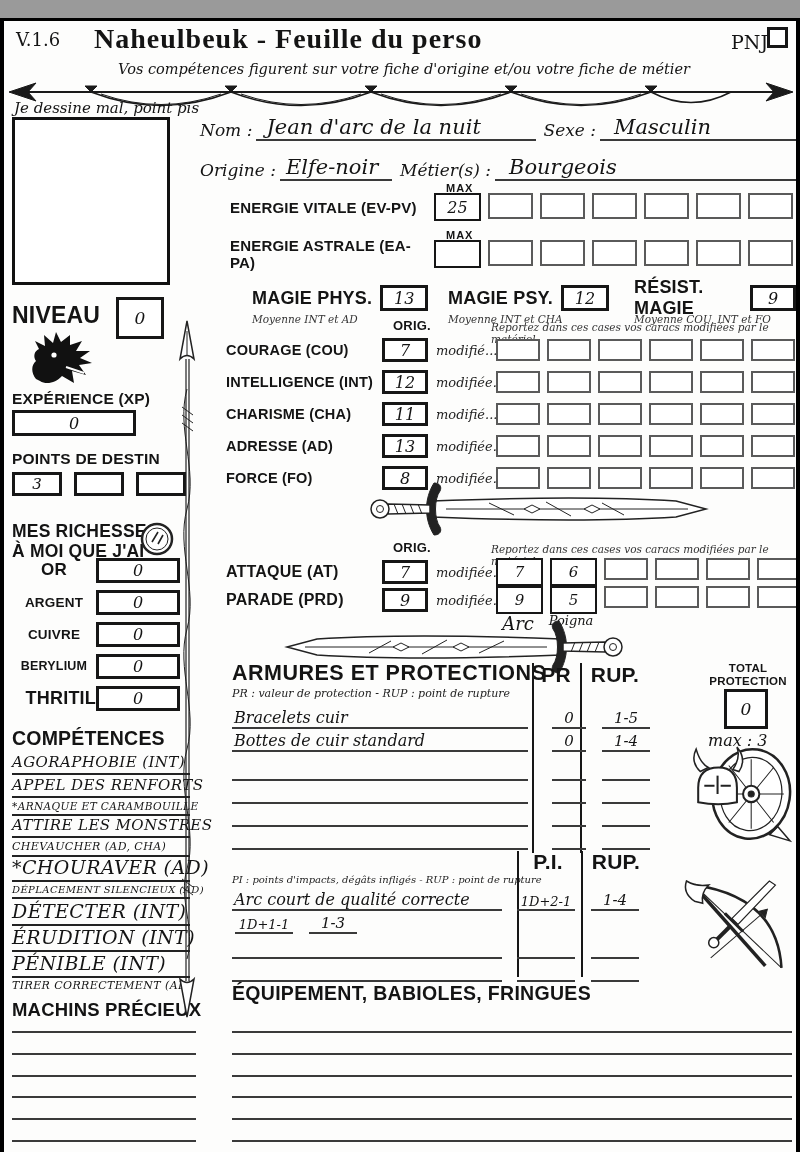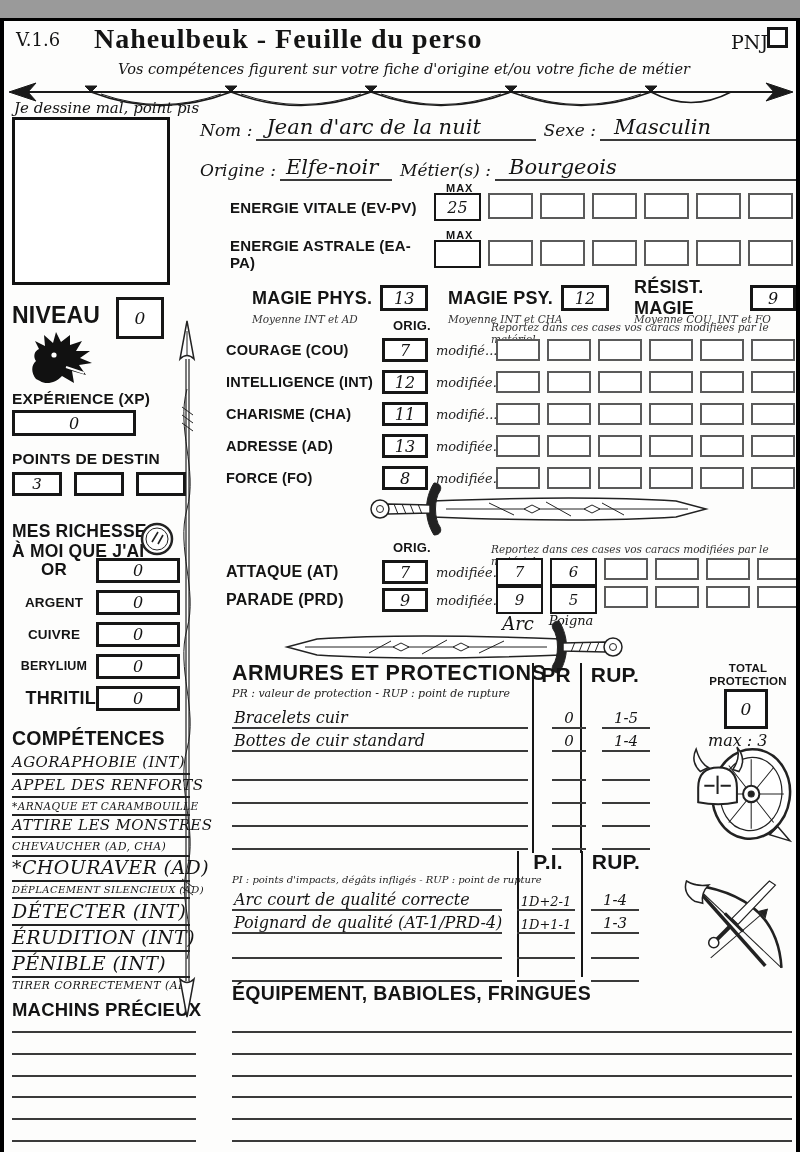--- a/index.html
+++ b/index.html
@@ -407,21 +407,20 @@
   <div class="abs vline" style="left:577px;top:830px;height:126px"></div>
   <div class="abs disp" style="left:515px;top:829px;width:58px;text-align:center;font-size:21px">P.I.</div>
   <div class="abs disp" style="left:581px;top:829px;width:62px;text-align:center;font-size:21px">RUP.</div>
 
   <div class="abs arow" style="left:228px;top:866px">
     <div class="uline hw bname">Arc court de qualité correcte</div>
     <div class="uline hw bpi">1D+2-1</div>
     <div class="uline hw avalr">1-4</div>
   </div>
   <div class="abs arow" style="left:228px;top:889px">
-    <div class="uline hw bname">Poignard de qualité (AT-1/PRD-4)</div>
     <div class="uline hw bpi">1D+1-1</div>
     <div class="uline hw avalr">1-3</div>
   </div>
   <div class="abs arow" style="left:228px;top:914px">
     <div class="uline hw bname"></div>
     <div class="uline hw bpi"></div>
     <div class="uline hw avalr"></div>
   </div>
   <div class="abs arow" style="left:228px;top:937px">
     <div class="uline hw bname"></div>

